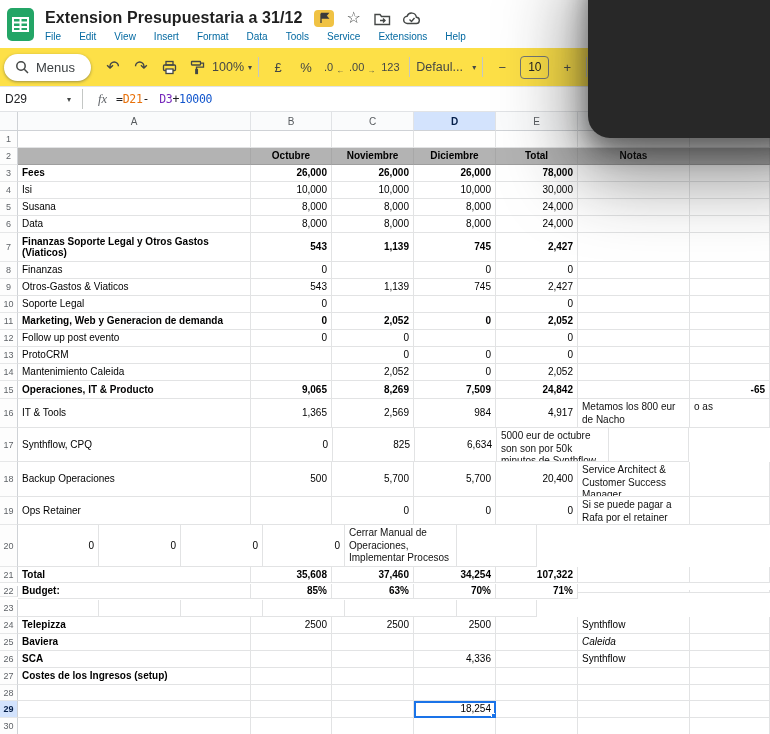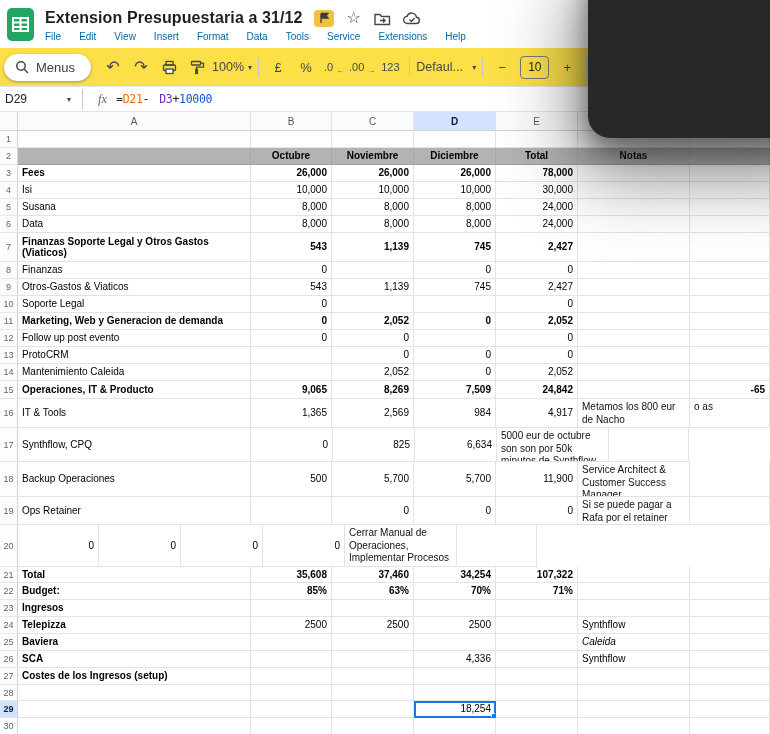--- a/index.html
+++ b/index.html
@@ -369,21 +369,21 @@
           <div class="cell col-e right" style="width: 82px;">6,634</div>
           <div class="cell col-f note" style="width: 112px;">5000 eur de octubre son son por 50k minutos de Synthflow</div>
           <div class="cell col-g note" style="width: 80px;"></div>
         </div>
         <div class="grid-row" style="height: 35px;">
           <div class="gut">18</div>
           <div class="cell col-a" style="width: 233px;">Backup Operaciones</div>
           <div class="cell col-b right" style="width: 81px;">500</div>
           <div class="cell col-c right" style="width: 82px;">5,700</div>
           <div class="cell col-d right" style="width: 82px;">5,700</div>
-          <div class="cell col-e right" style="width: 82px;">11,900</div>
+          <div class="cell col-e right" style="width: 82px;">20,400</div>
           <div class="cell col-f note" style="width: 112px;">Service Architect &amp; Customer Success Manager</div>
           <div class="cell col-g note" style="width: 80px;"></div>
         </div>
         <div class="grid-row" style="height: 28px;">
           <div class="gut">19</div>
           <div class="cell col-a" style="width: 233px;">Ops Retainer</div>
           <div class="cell col-b right" style="width: 81px;"></div>
           <div class="cell col-c right" style="width: 82px;">0</div>
           <div class="cell col-d right" style="width: 82px;">0</div>
           <div class="cell col-e right" style="width: 82px;">0</div>
@@ -402,33 +402,32 @@
         <div class="grid-row" style="height: 16px;">
           <div class="gut">21</div>
           <div class="cell col-a b" style="width: 233px;">Total</div>
           <div class="cell col-b right b" style="width: 81px;">35,608</div>
           <div class="cell col-c right b" style="width: 82px;">37,460</div>
           <div class="cell col-d right b" style="width: 82px;">34,254</div>
           <div class="cell col-e right b" style="width: 82px;">107,322</div>
           <div class="cell col-f" style="width: 112px;"></div>
           <div class="cell col-g" style="width: 80px;"></div>
         </div>
-        <div class="grid-row" style="height: 17px;">
+        <div class="grid-row" style="height: 17px; align-items: center;">
           <div class="gut">22</div>
           <div class="cell col-a b" style="width: 233px;">Budget:</div>
           <div class="cell col-b right b" style="width: 81px;">85%</div>
           <div class="cell col-c right b" style="width: 82px;">63%</div>
           <div class="cell col-d right b" style="width: 82px;">70%</div>
           <div class="cell col-e right b" style="width: 82px;">71%</div>
           <div class="cell col-f" style="width: 112px;"></div>
           <div class="cell col-g" style="width: 80px;"></div>
         </div>
         <div class="grid-row" style="height: 17px;">
           <div class="gut">23</div>
-          <div class="cell col-a b" style="width: 233px;">Ingresos</div>
           <div class="cell col-b right" style="width: 81px;"></div>
           <div class="cell col-c right" style="width: 82px;"></div>
           <div class="cell col-d right" style="width: 82px;"></div>
           <div class="cell col-e right" style="width: 82px;"></div>
           <div class="cell col-f" style="width: 112px;"></div>
           <div class="cell col-g" style="width: 80px;"></div>
         </div>
         <div class="grid-row" style="height: 17px;">
           <div class="gut">24</div>
           <div class="cell col-a b" style="width: 233px;">Telepizza</div>

